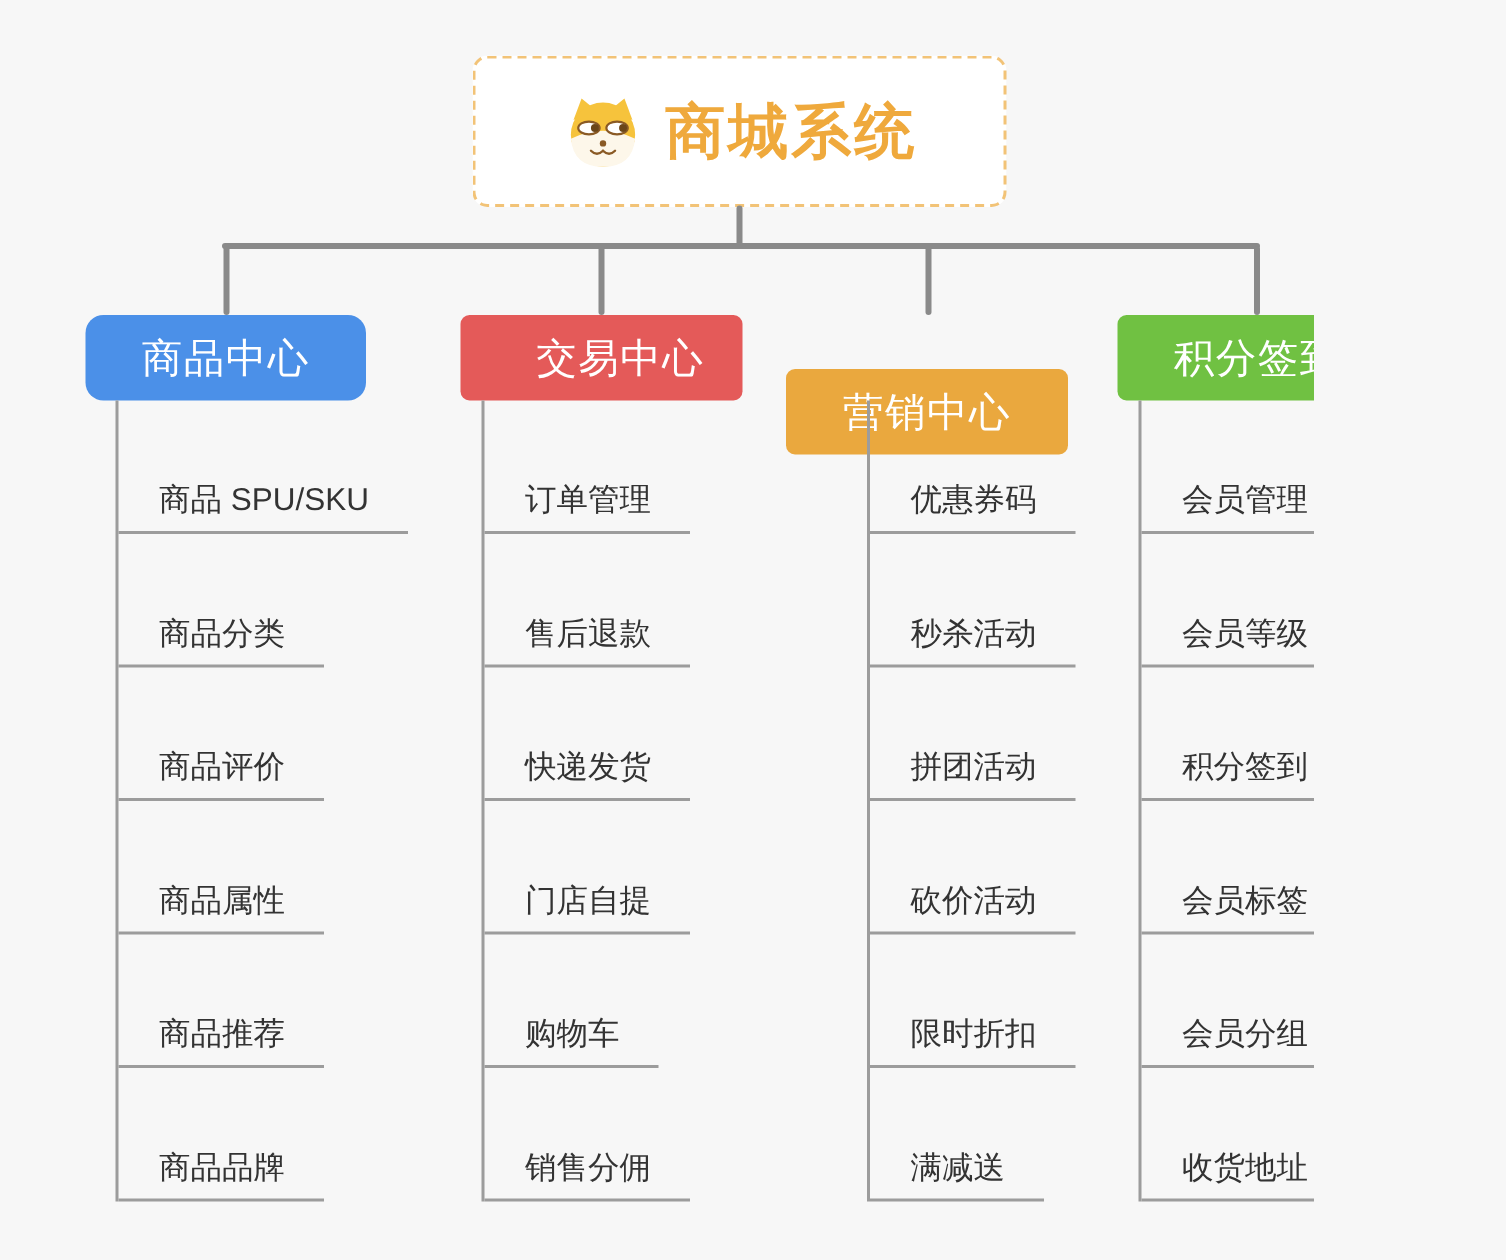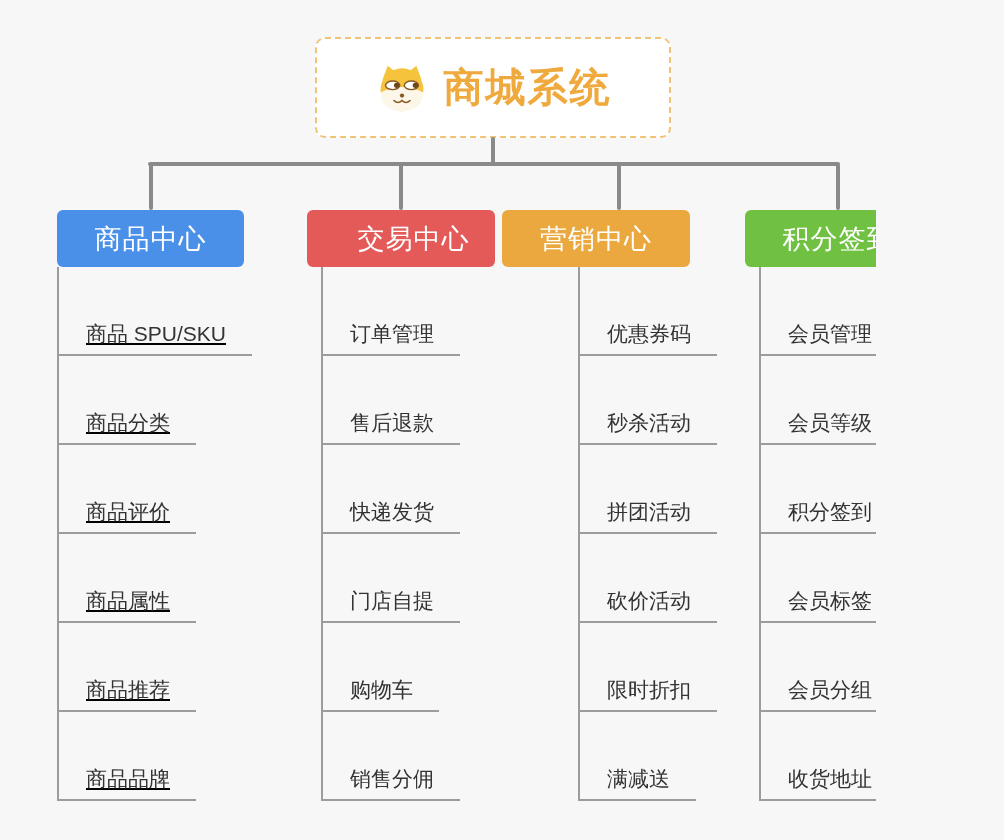--- a/index.html
+++ b/index.html
@@ -33,30 +33,30 @@
   .bus{left:148px;top:162px;width:692px;height:4px;}
   .stem{top:164px;width:4px;height:46px;}
   .stem-0{left:149px;} .stem-1{left:399px;} .stem-2{left:617px;} .stem-3{left:836px;}
   
   .branch-box{
     position:absolute;top:210px;height:57px;border-radius:6px;
     display:flex;align-items:center;justify-content:center;
     color:#ffffff;font-size:27px;font-weight:500;letter-spacing:1px;
     box-sizing:border-box;
   }
-  .branch-0{left:57px;width:187px;}
+  .branch-0{left:57px;width:187px;border-radius:12px;}
   .branch-1{left:307px;width:188px;padding-left:25px;}
-  .branch-2{left:502px;width:188px;}
+  .branch-2{left:524px;width:188px;margin-top:36px;}
   .branch-3{left:745px;width:187px;}
   
   .col{
     position:absolute;top:267px;height:534px;
     border-left:2px solid #9c9c9c;
   }
-  .col-0{left:57px;text-decoration:underline;} .col-1{left:321px;} .col-2{left:539px;margin-left:39px;} .col-3{left:759px;}
+  .col-0{left:77px;} .col-1{left:321px;} .col-2{left:539px;margin-left:39px;} .col-3{left:759px;}
   .leaf{
     box-sizing:border-box;
     height:89px;
     display:flex;align-items:flex-end;
     width:max-content;
     border-bottom:2px solid #9c9c9c;
     padding:0 26px 8px 27px;
   }
   .leaf span{
     font-size:21px;color:#333333;line-height:1.15;white-space:nowrap;

